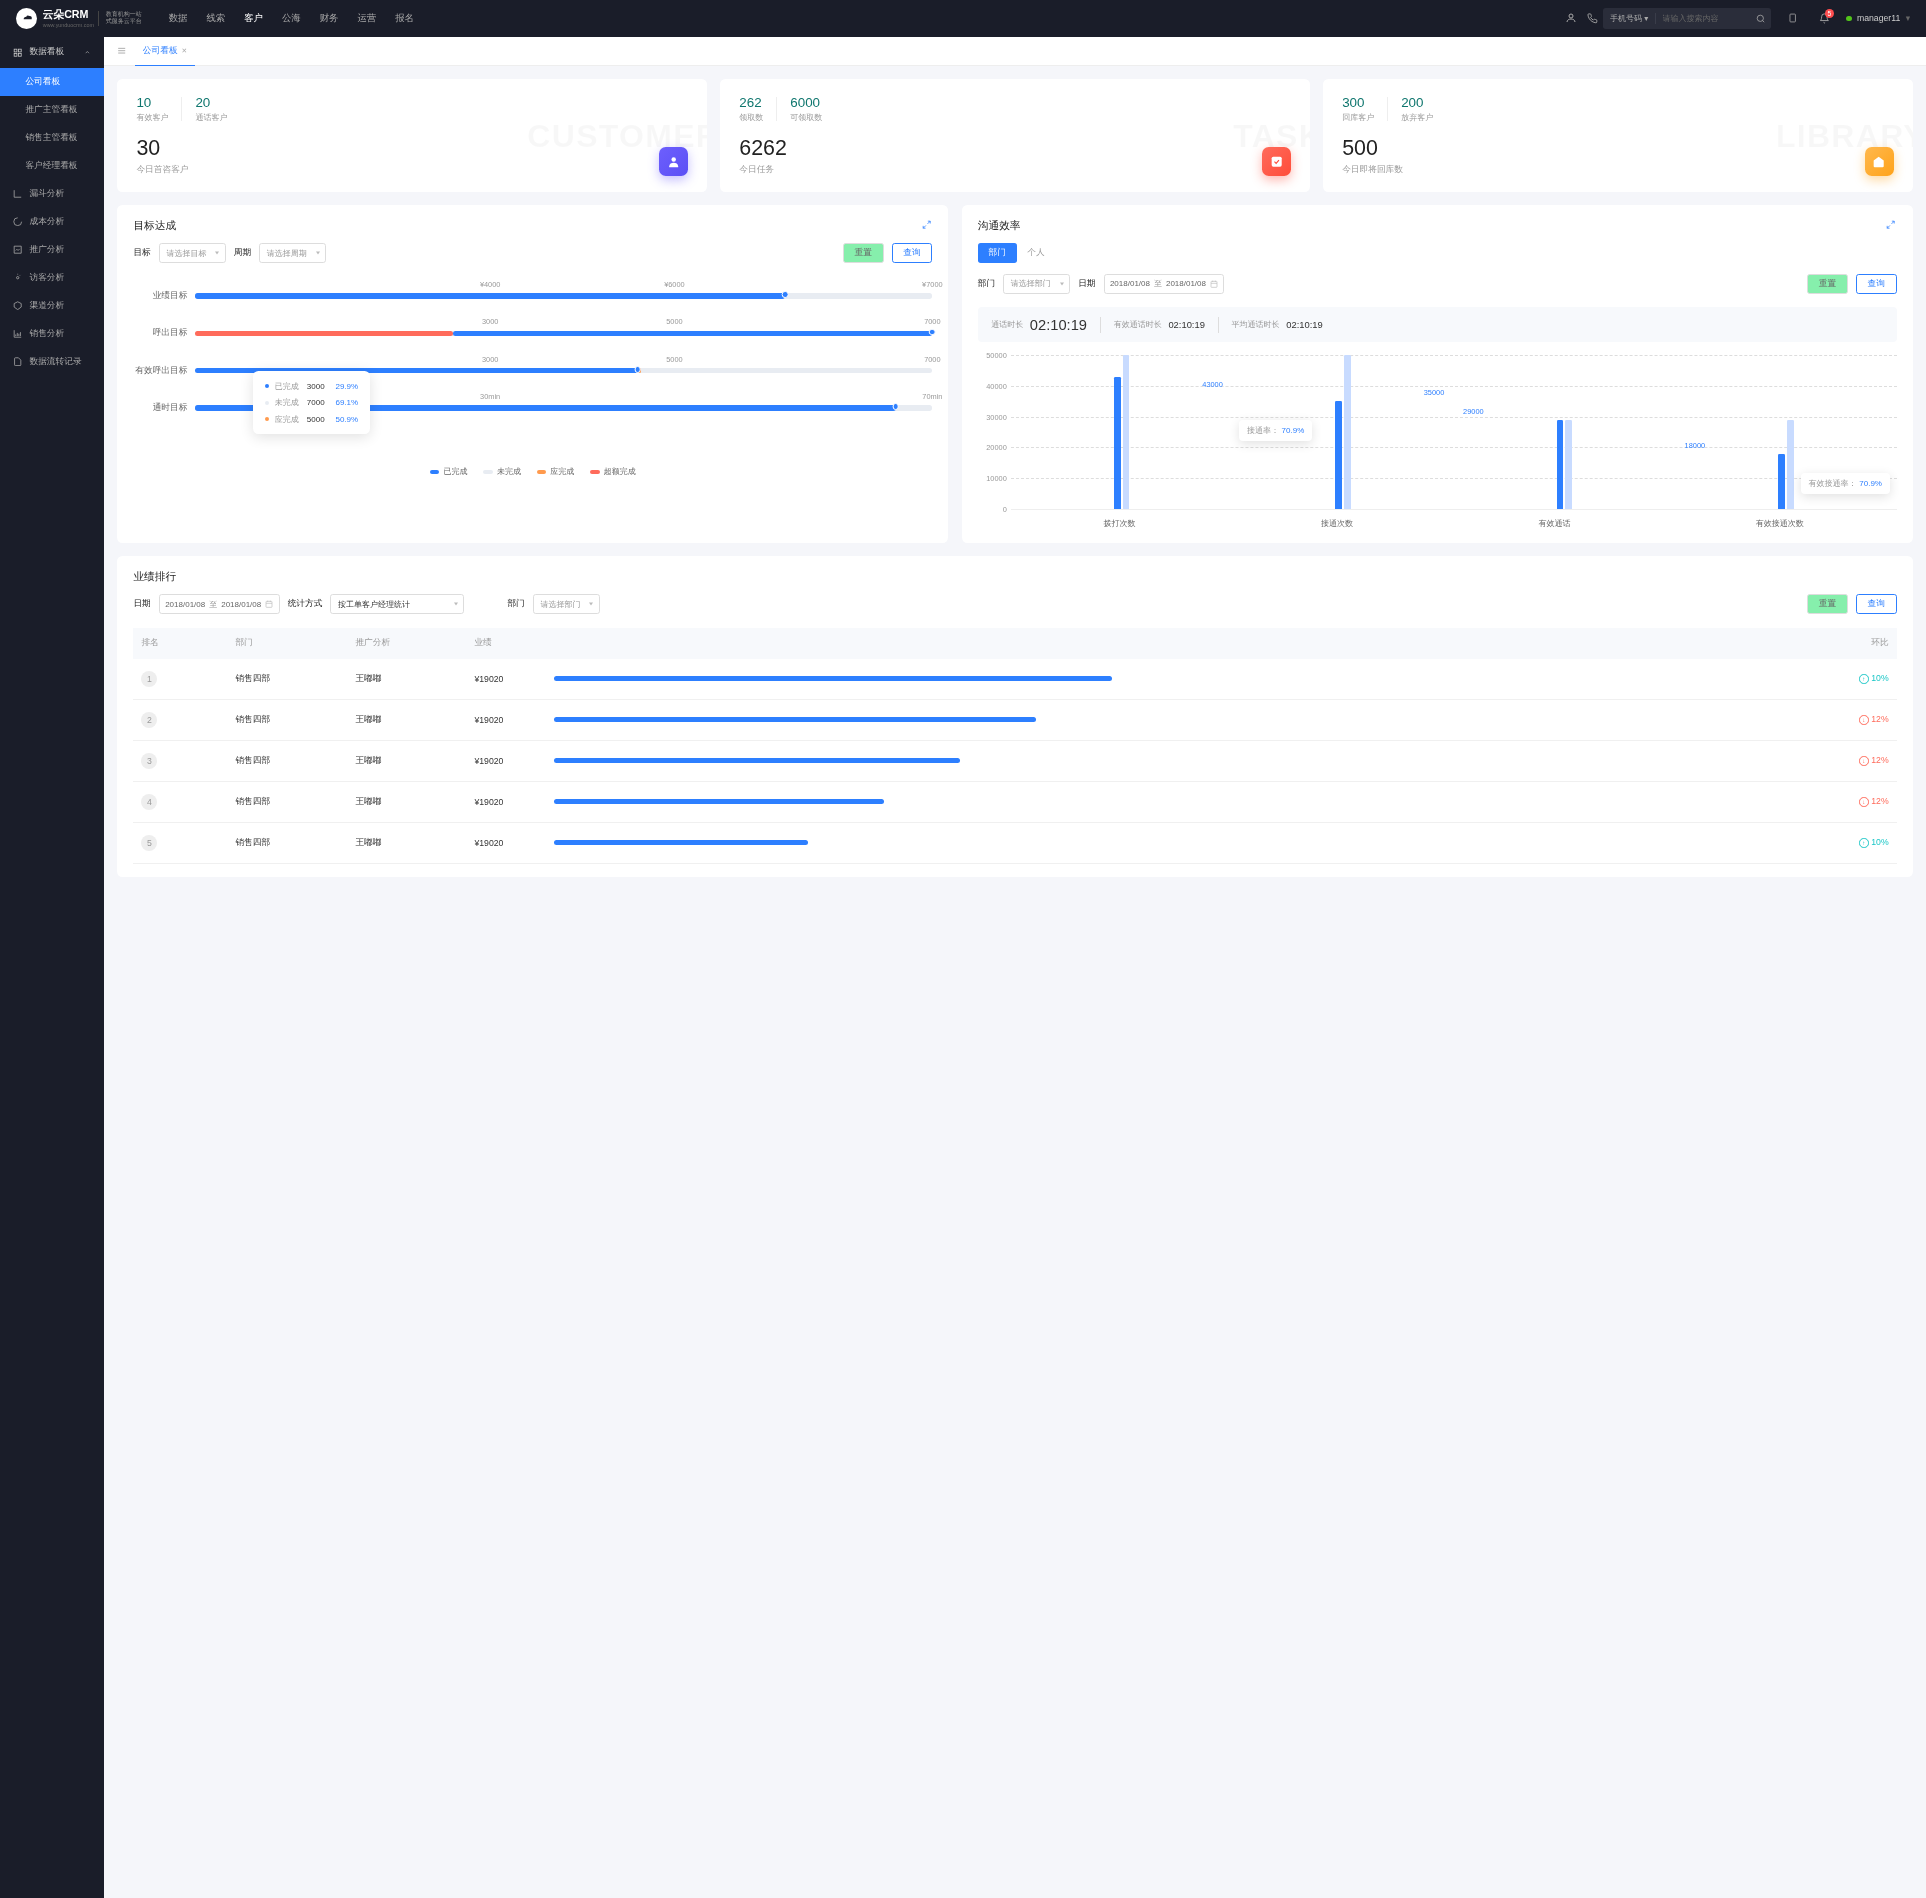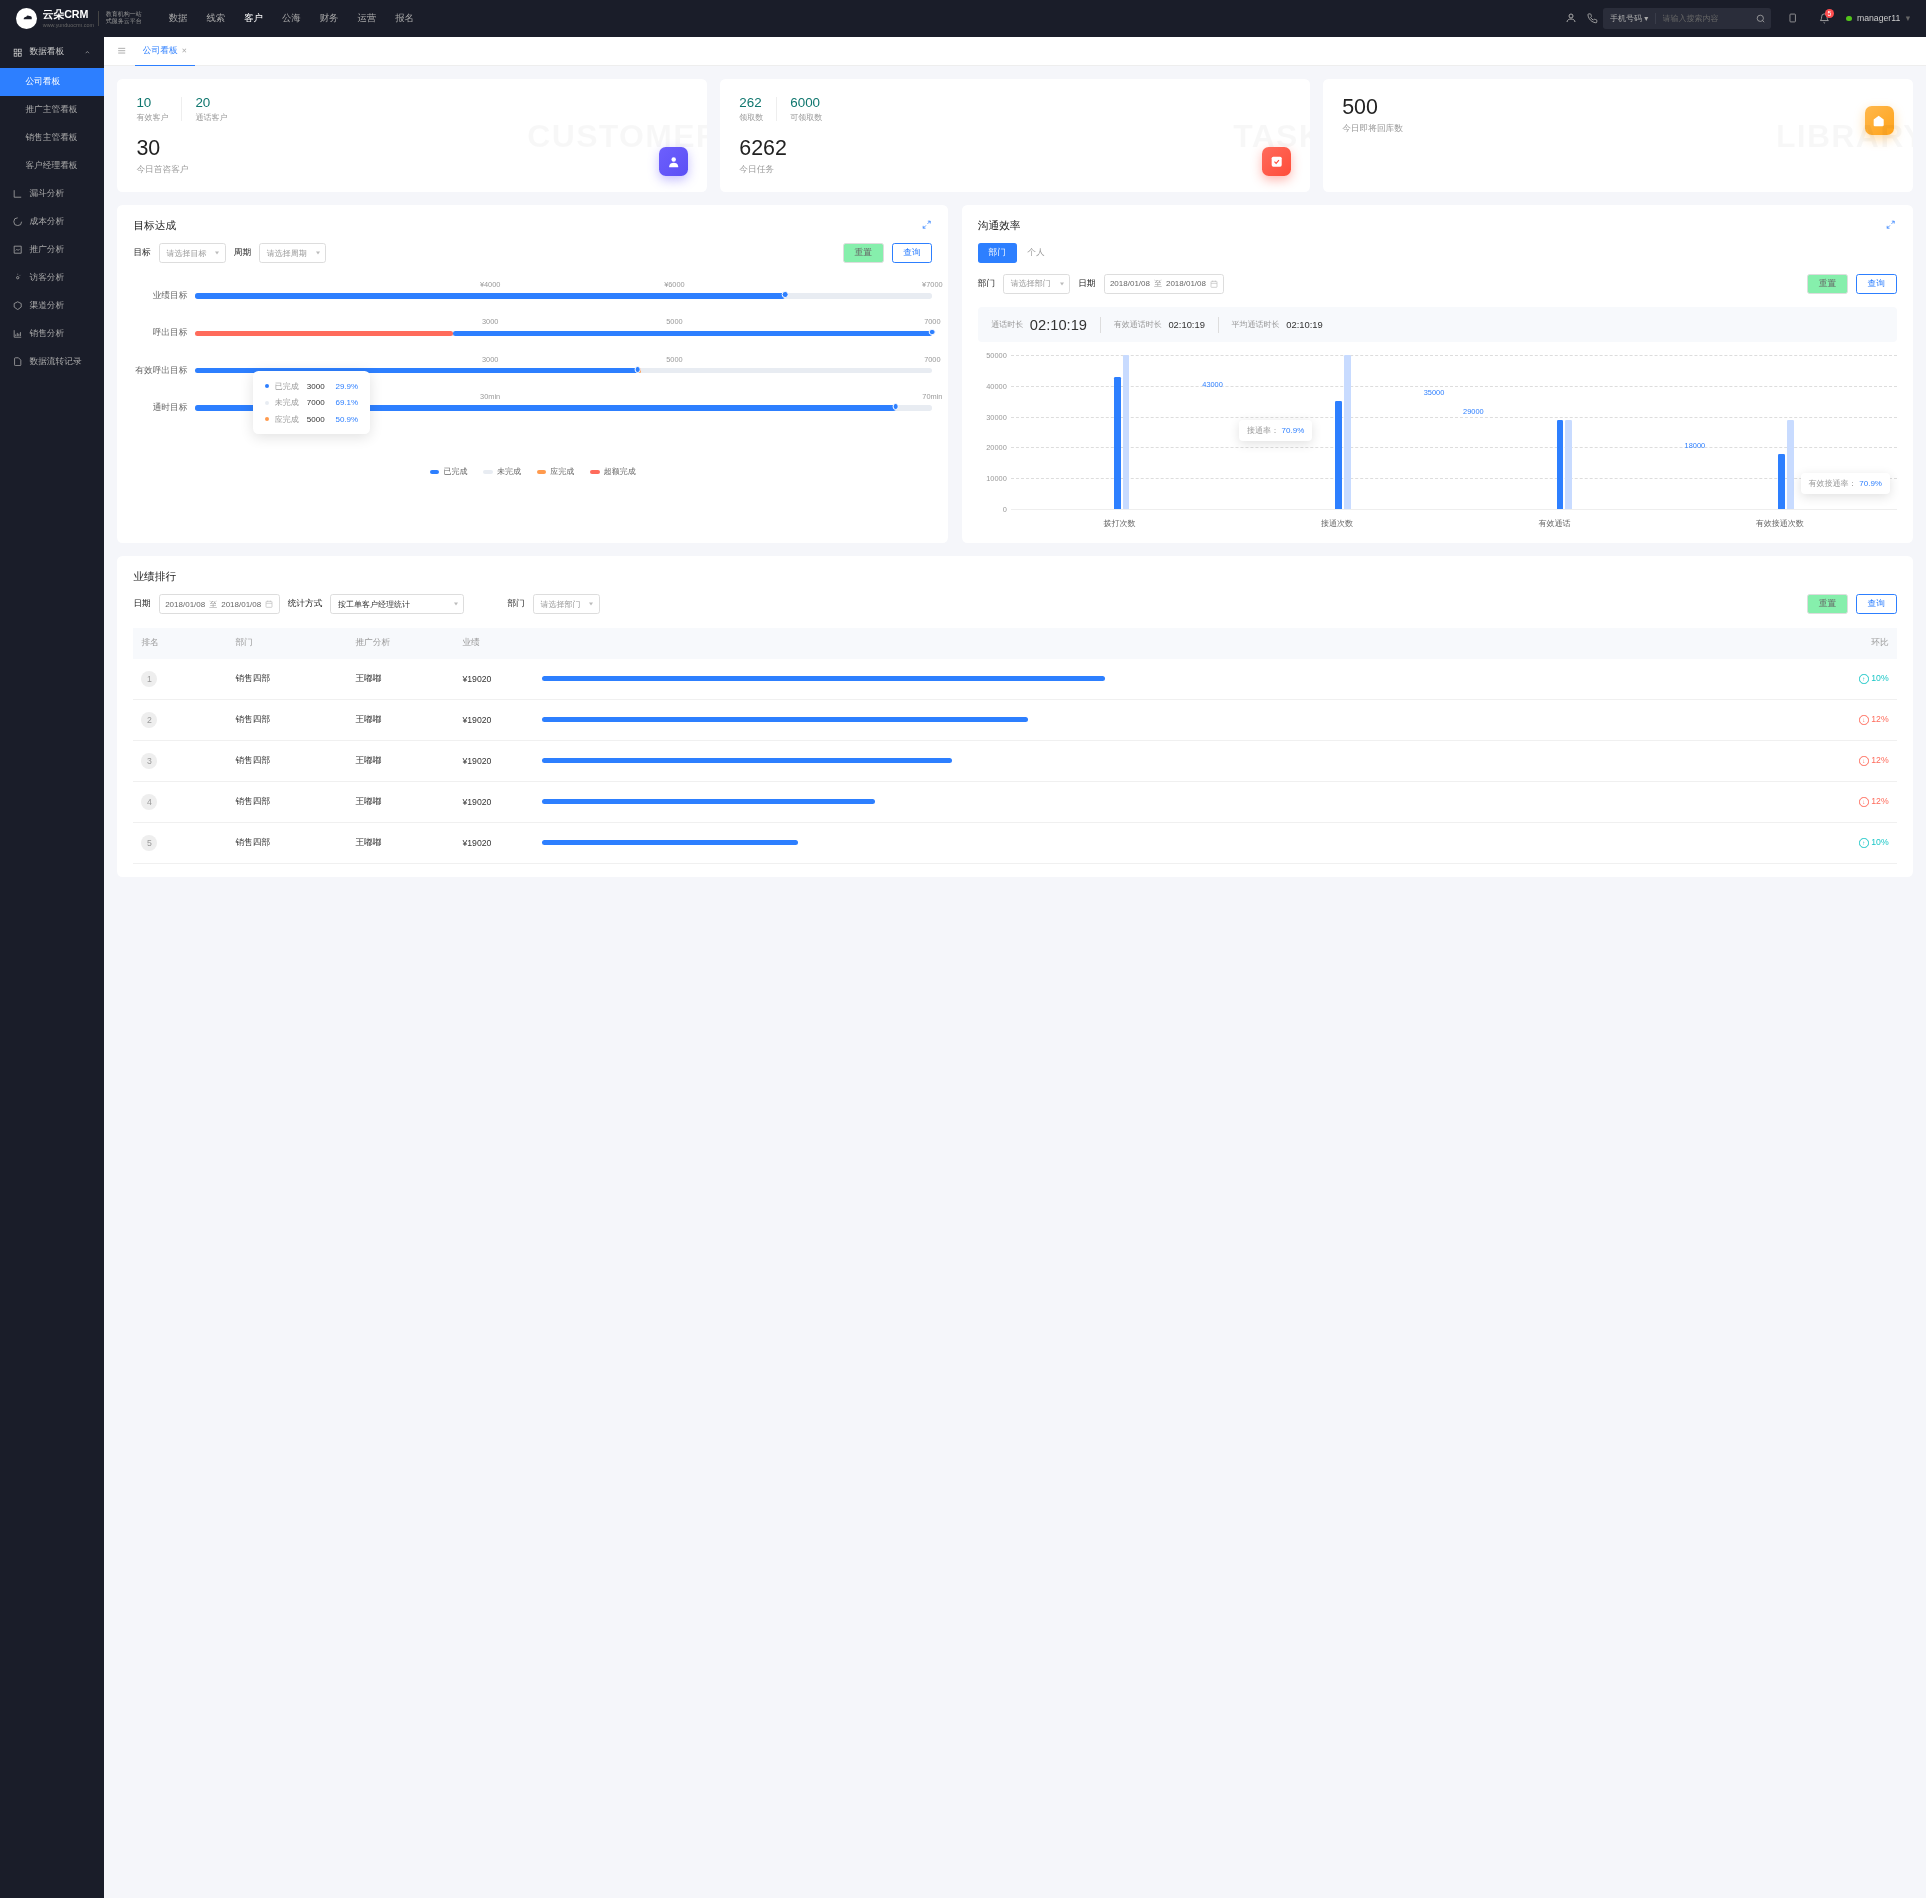--- a/index.html
+++ b/index.html
@@ -123,21 +123,21 @@
 .ct-val { color: #2d7fff; margin-left: 2.7px; }
 
 
 .ranking { background: #fff; border-radius: 5.4px; padding: 13.4px 16px; }
 .table { width: 100%; }
 .table-header { display: flex; padding: 9.4px 8px; color: #999; font-size: 8.7px; background: #f7f9fc; }
 .table-row { display: flex; padding: 12px 8px; border-bottom: 0.7px solid #f0f0f0; align-items: center; }
 .col-rank { width: 94px; }
 .col-dept { width: 120px; }
 .col-mgr { width: 107px; }
-.col-perf { width: 80px; }
+.col-perf { width: 80px; margin-left: 12px; }
 .col-bar { flex: 1; }
 .col-trend { width: 67px; text-align: right; }
 .rank-badge { width: 16px; height: 16px; border-radius: 50%; background: #eee; color: #999; display: inline-flex; align-items: center; justify-content: center; font-size: 8.7px; }
 .perf-bar-wrap { height: 5.4px; background: transparent; border-radius: 2.7px; position: relative; }
 .perf-bar-fill { height: 5.4px; background: #2d7fff; border-radius: 2.7px; }
 .trend-up { color: #1ac7c7; }
 .trend-down { color: #ff6b5b; }
 .trend-icon { display: inline-block; width: 9.4px; height: 9.4px; border-radius: 50%; border: 0.7px solid currentColor; font-size: 6px; line-height: 8px; text-align: center; margin-right: 2.7px; }
 
 svg { display: block; }
@@ -358,20 +358,30 @@
             <div class="stat-icon red">
               <svg width="13.4" height="13.4" viewBox="0 0 24 24" fill="#fff">
                 <rect x="3" y="3" width="18" height="18" rx="3"></rect>
                 <path d="M8 12l3 3 5-6" stroke="#ff4d3a" stroke-width="2" fill="none"></path>
               </svg>
             </div>
           </div>
         </div>
         <div class="stat-card">
           <div class="stat-bg-text">LIBRARY</div>
+          <div class="stat-top">
+            <div class="stat-top-item">
+              <div class="stat-num">300</div>
+              <div class="stat-label">回库客户</div>
+            </div>
+            <div class="stat-top-item">
+              <div class="stat-num">200</div>
+              <div class="stat-label">放弃客户</div>
+            </div>
+          </div>
           <div class="stat-bottom">
             <div>
               <div class="stat-big-num">500</div>
               <div class="stat-big-label">今日即将回库数</div>
             </div>
             <div class="stat-icon orange">
               <svg width="13.4" height="13.4" viewBox="0 0 24 24" fill="#fff">
                 <path d="M3 10l9-7 9 7v10a2 2 0 0 1-2 2H5a2 2 0 0 1-2-2z"></path>
               </svg>
             </div>

